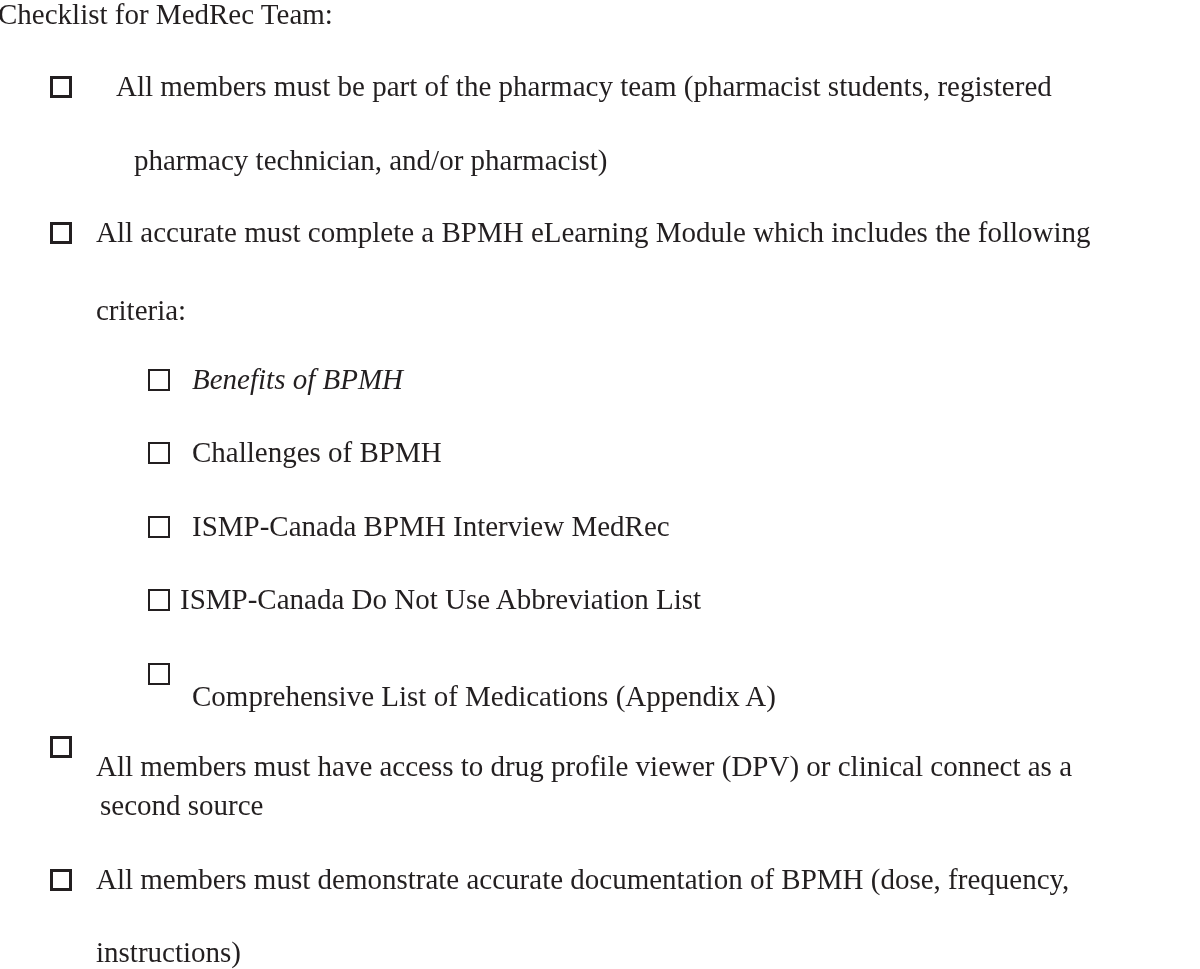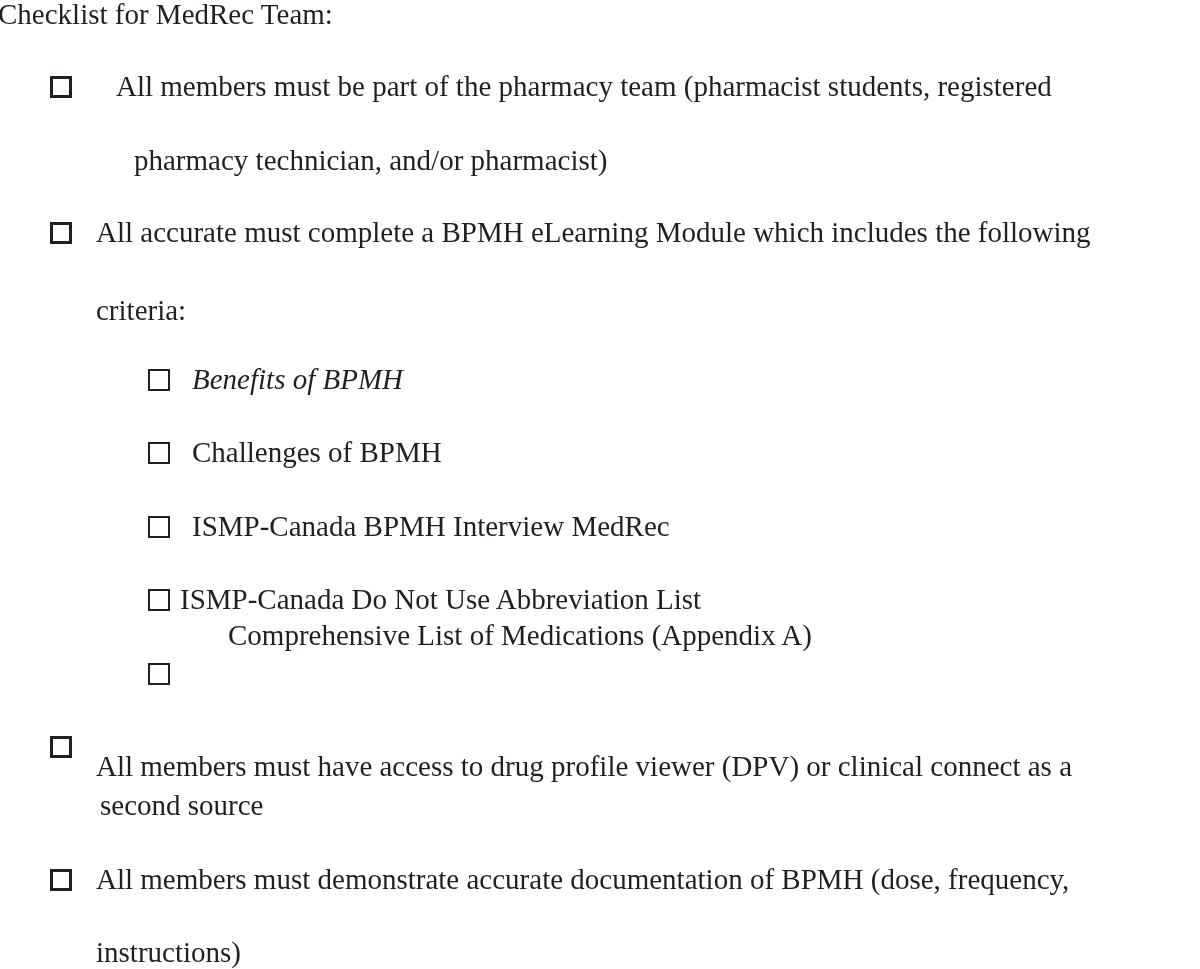--- a/index.html
+++ b/index.html
@@ -35,21 +35,21 @@
   <div class="cb sub" style="left:148px; top:442px;"></div>
   <div class="line" style="left:192px; top:438px;">Challenges of BPMH</div>
 
   <div class="cb sub" style="left:148px; top:516px;"></div>
   <div class="line" style="left:192px; top:512px;">ISMP-Canada BPMH Interview MedRec</div>
 
   <div class="cb sub" style="left:148px; top:589px;"></div>
   <div class="line" style="left:180px; top:585px;">ISMP-Canada Do Not Use Abbreviation List</div>
 
   <div class="cb sub" style="left:148px; top:663px;"></div>
-  <div class="line" style="left:192px; top:621px;margin-left:36px;">Comprehensive List of Medications (Appendix A)</div>
+  <div class="line" style="left:192px; top:682px;">Comprehensive List of Medications (Appendix A)</div>
 
   <div class="cb main" style="left:50px; top:736px;"></div>
   <div class="line" style="left:96px; top:732px;margin-top:20px;">All members must have access to drug profile viewer (DPV) or clinical connect as a</div>
   <div class="line" style="left:100px; top:791px;">second source</div>
 
   <div class="cb main" style="left:50px; top:869px;"></div>
   <div class="line" style="left:96px; top:865px;">All members must demonstrate accurate documentation of BPMH (dose, frequency,</div>
   <div class="line" style="left:96px; top:938px;">instructions)</div>
 </div>
 

